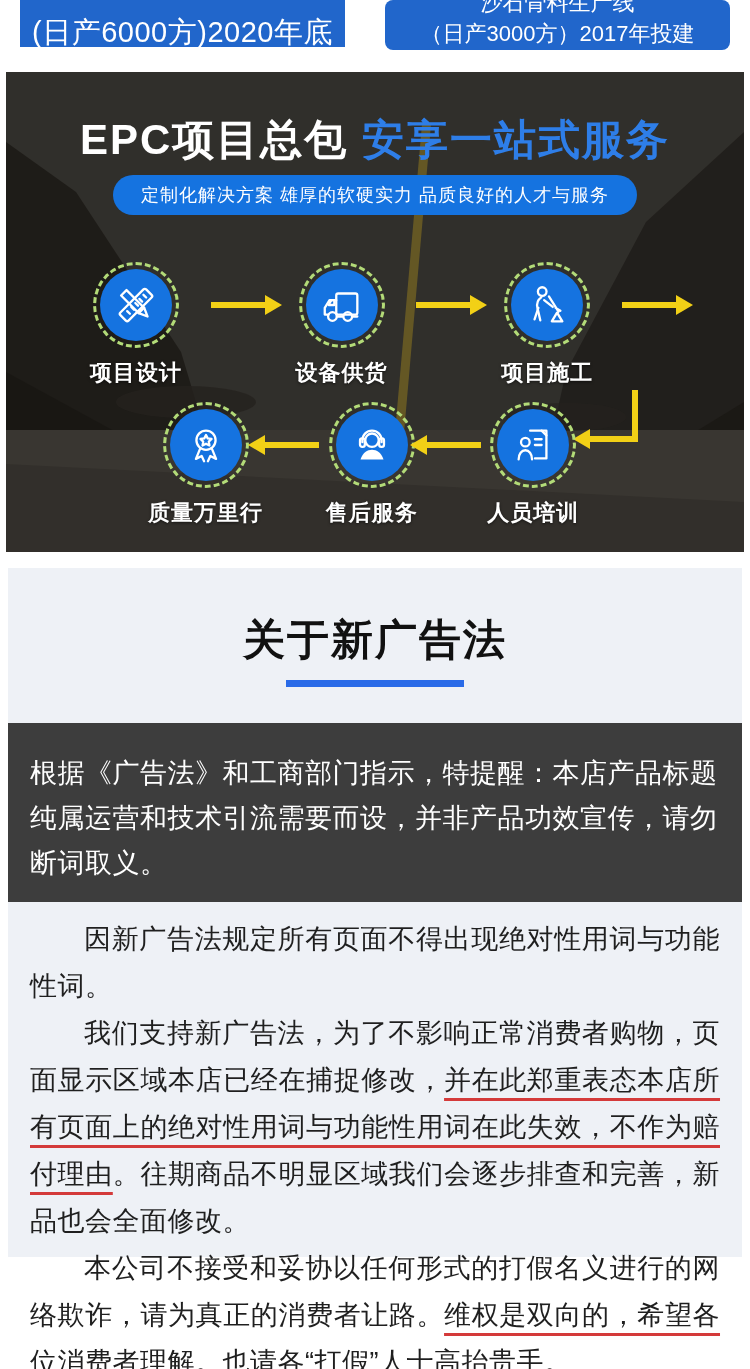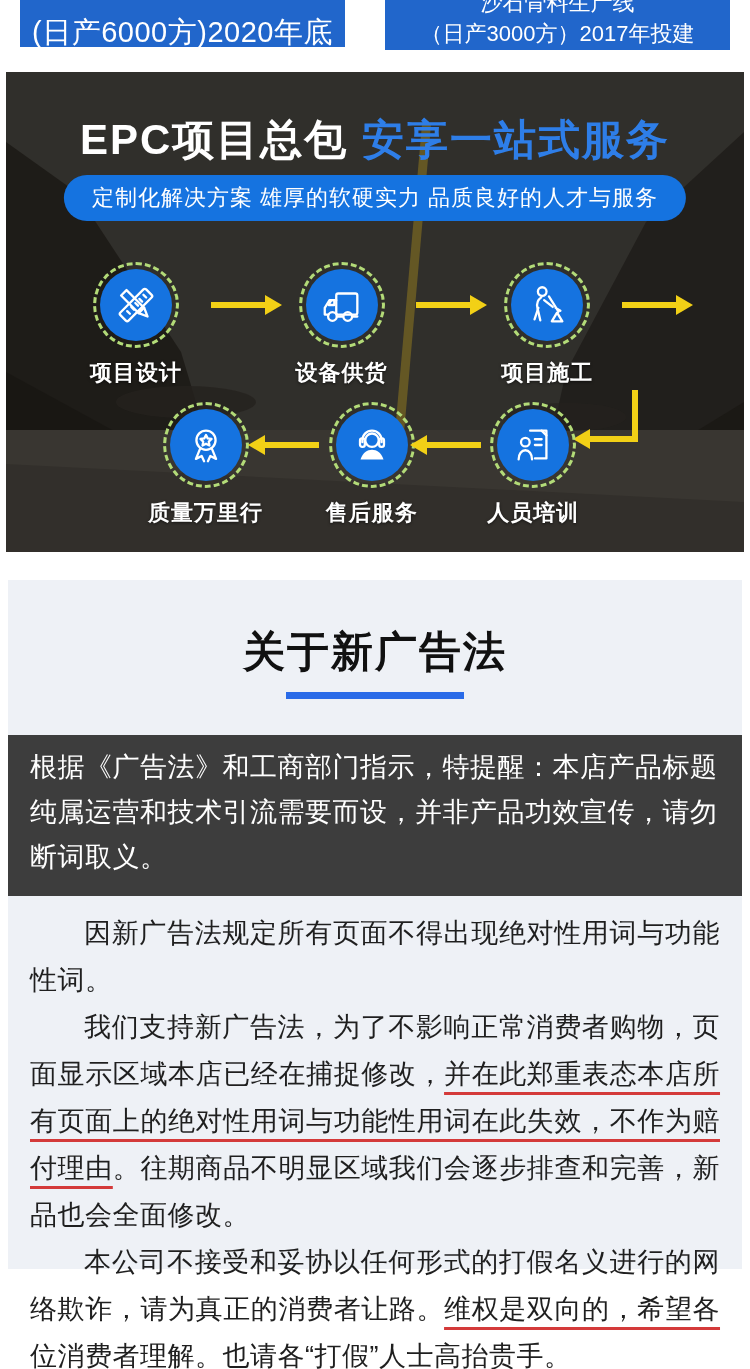--- a/index.html
+++ b/index.html
@@ -8,32 +8,32 @@
     font-family:"Liberation Sans","DejaVu Sans",sans-serif;
     width:750px; height:1369px; overflow:hidden; position:relative;
   }
   .page { width:750px; height:1369px; position:relative; background:#fff; }
 
   
   .banner-row { position:absolute; top:0; left:0; width:750px; }
   .banner { position:absolute; top:0; background:#2166cb; color:#fff; overflow:hidden; }
   .banner-left { left:20px; width:325px; height:47px; }
   .banner-left .banner-line { margin-top:13px; text-align:center; font-size:29px; letter-spacing:.5px; }
-  .banner-right { left:385px; width:345px; height:50px; }
+  .banner-right { left:385px; width:345px; height:50px;border-radius:8px; }
   .banner-right .inner { margin-top:-13px; text-align:center; line-height:31px; font-size:22px; }
 
   
   .hero { position:absolute; top:72px; left:6px; width:738px; height:480px; overflow:hidden; background:#35332f; }
   .hero-bg { position:absolute; inset:0; width:100%; height:100%; }
   .hero-content { position:absolute; inset:0; z-index:2; }
   .hero-title { position:absolute; top:40px; width:100%; text-align:center;
     font-size:42px; font-weight:bold; letter-spacing:2px; color:#fff; }
   .hero-title .t-blue { color:#2e7ee8; }
   .hero-pill { position:absolute; top:103px; left:50%; transform:translateX(-50%);
-    background:#1573e0; color:#fff; font-size:22px; letter-spacing:1px;
+    background:#1573e0; color:#fff; font-size:18px; letter-spacing:1px;
     padding:8px 28px; border-radius:999px; white-space:nowrap; }
 
   .flow-row { position:absolute; left:0; width:100%; display:flex; align-items:flex-start; }
   .row1 { top:190px; padding:0 66px 0 70px; justify-content:space-between; }
   .row2 { top:330px; padding:0 158px 0 142px; justify-content:space-between; }
   .step { display:flex; flex-direction:column; align-items:center; width:120px; }
   .ring { width:86px; height:86px; border-radius:50%; border:3px dashed #b3db78;
     display:flex; align-items:center; justify-content:center; }
   .circle { width:72px; height:72px; border-radius:50%; background:#1573e0;
     display:flex; align-items:center; justify-content:center; }
@@ -47,26 +47,26 @@
   .arrow-l::after { content:""; position:absolute; left:-15px; top:-7px;
     border-right:17px solid #f2d016; border-top:10px solid transparent; border-bottom:10px solid transparent; }
 
   .elbow { position:absolute; top:318px; right:106px; width:48px; height:52px;
     border-right:6px solid #f2d016; border-bottom:6px solid #f2d016; }
   .elbow::before { content:""; position:absolute; left:-17px; bottom:-13px;
     border-right:17px solid #f2d016; border-top:10px solid transparent; border-bottom:10px solid transparent; }
 
   
   .notice { position:absolute; top:568px; left:8px; width:734px; height:689px;
-    background:#eef1f6;margin-top:12px; }
+    background:#eef1f6; }
   .notice-title { padding-top:44px; text-align:center; font-size:42px; font-weight:bold;
     color:#111; letter-spacing:2px; }
   .title-underline { width:178px; height:7px; background:#2a6be8; margin:12px auto 0; }
   .alert-block { margin-top:36px; background:#3d3d3d; color:#fff;
-    padding:10px 22px 16px; font-size:27px; line-height:45px; letter-spacing:.5px; }
+    padding:28px 22px 16px; font-size:27px; line-height:45px; letter-spacing:.5px; }
   .body-text { padding:14px 22px 0; color:#1f1f1f; font-size:27px; line-height:47px; letter-spacing:.5px; }
   .body-text p { text-indent:2em; text-align:justify; }
   .red-underline { text-decoration:underline; text-decoration-color:#d43a3a;
     text-decoration-thickness:3px; text-underline-offset:9px; }
 </style>
 </head>
 <body>
 
 <div class="page">
 

